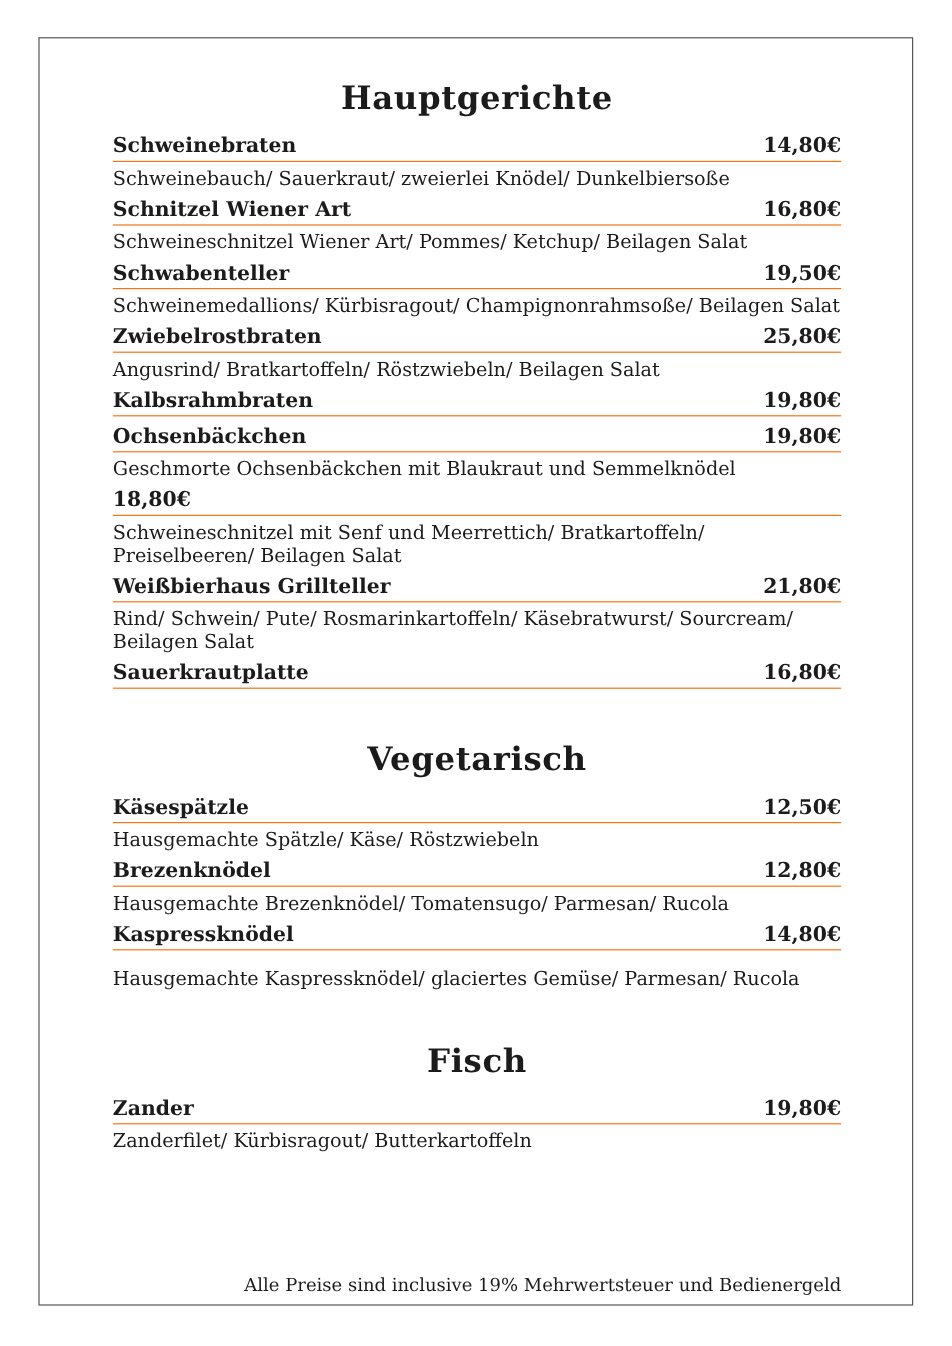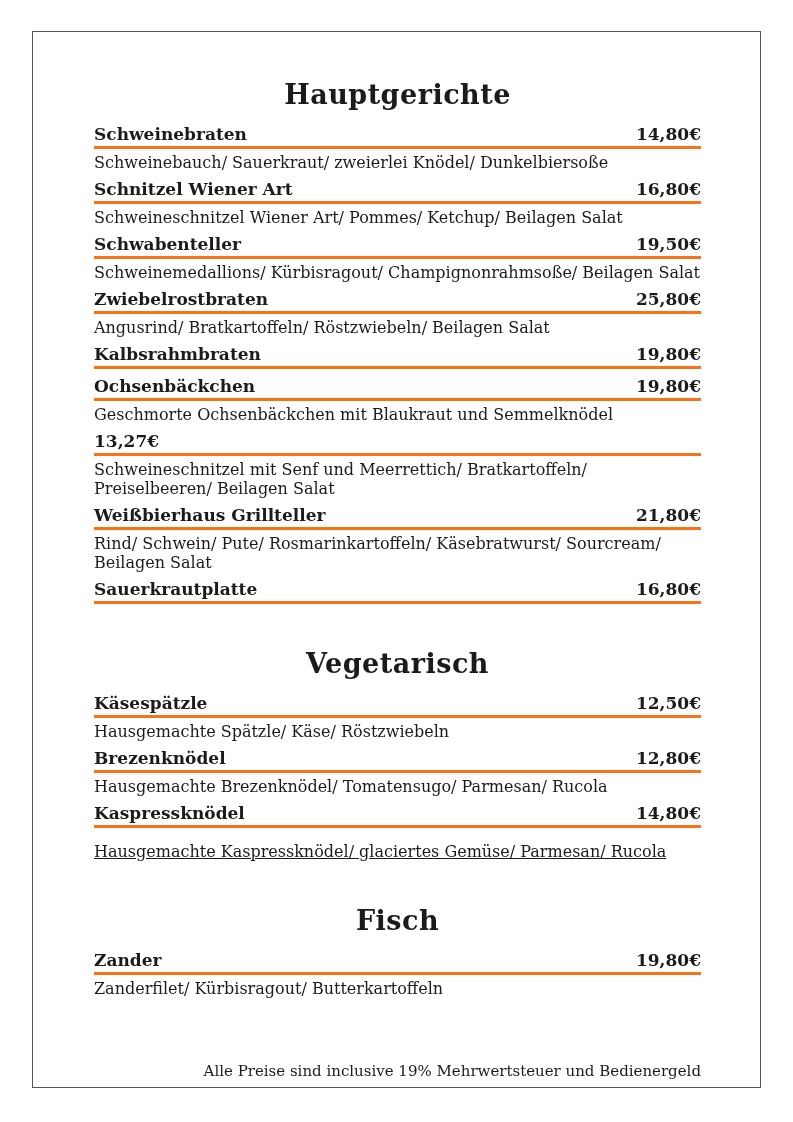--- a/index.html
+++ b/index.html
@@ -23,56 +23,55 @@
     height: 1057px;
     border: 1px solid #555;
     box-sizing: border-box;
     background: #ffffff;
   }
   .content {
     position: absolute;
     left: 94px;
     top: 31px;
     width: 607px;
-    padding-top: 48px;
+    padding-top: 36px;
   }
   h2.section-title {
     font-size: 27px;
     line-height: 32px;
     font-weight: bold;
     text-align: center;
     margin: 0 0 14px 0;
     letter-spacing: 0.5px;
   }
   section.menu-section + section.menu-section h2.section-title {
     margin-top: 44px;
   }
   .menu-item {
     margin-bottom: 8px;
   }
   .item-head {
     display: flex;
     justify-content: space-between;
     align-items: baseline;
-    border-bottom: 3px solid #f97316;
+    border-bottom: 1px solid #f97316;
     padding-bottom: 2px;
     font-weight: bold;
     font-size: 17px;
     line-height: 19px;
   }
   .item-name { white-space: nowrap; }
   .item-price { white-space: nowrap; }
   .item-desc {
     font-size: 16px;
     line-height: 19px;
     margin: 4px 0 0 0;
   }
   .menu-item.extra-gap .item-desc {
     margin-top: 14px;
-    text-decoration: underline;
   }
   .footer-note {
     position: absolute;
     left: 94px;
     width: 607px;
     bottom: 42px;
     text-align: right;
     font-size: 15px;
     line-height: 18px;
   }
@@ -122,21 +121,21 @@
         </div>
         <div class="menu-item">
           <div class="item-head">
             <span class="item-name">Ochsenbäckchen</span>
             <span class="item-price">19,80€</span>
           </div>
           <p class="item-desc">Geschmorte Ochsenbäckchen mit Blaukraut und Semmelknödel</p>
         </div>
         <div class="menu-item">
           <div class="item-head">
-            <span class="item-price">13,27€</span>
+            <span class="item-price">18,80€</span>
           </div>
           <p class="item-desc">Schweineschnitzel mit Senf und Meerrettich/ Bratkartoffeln/ Preiselbeeren/ Beilagen Salat</p>
         </div>
         <div class="menu-item">
           <div class="item-head">
             <span class="item-name">Weißbierhaus Grillteller</span>
             <span class="item-price">21,80€</span>
           </div>
           <p class="item-desc">Rind/ Schwein/ Pute/ Rosmarinkartoffeln/ Käsebratwurst/ Sourcream/ Beilagen Salat</p>
         </div>

